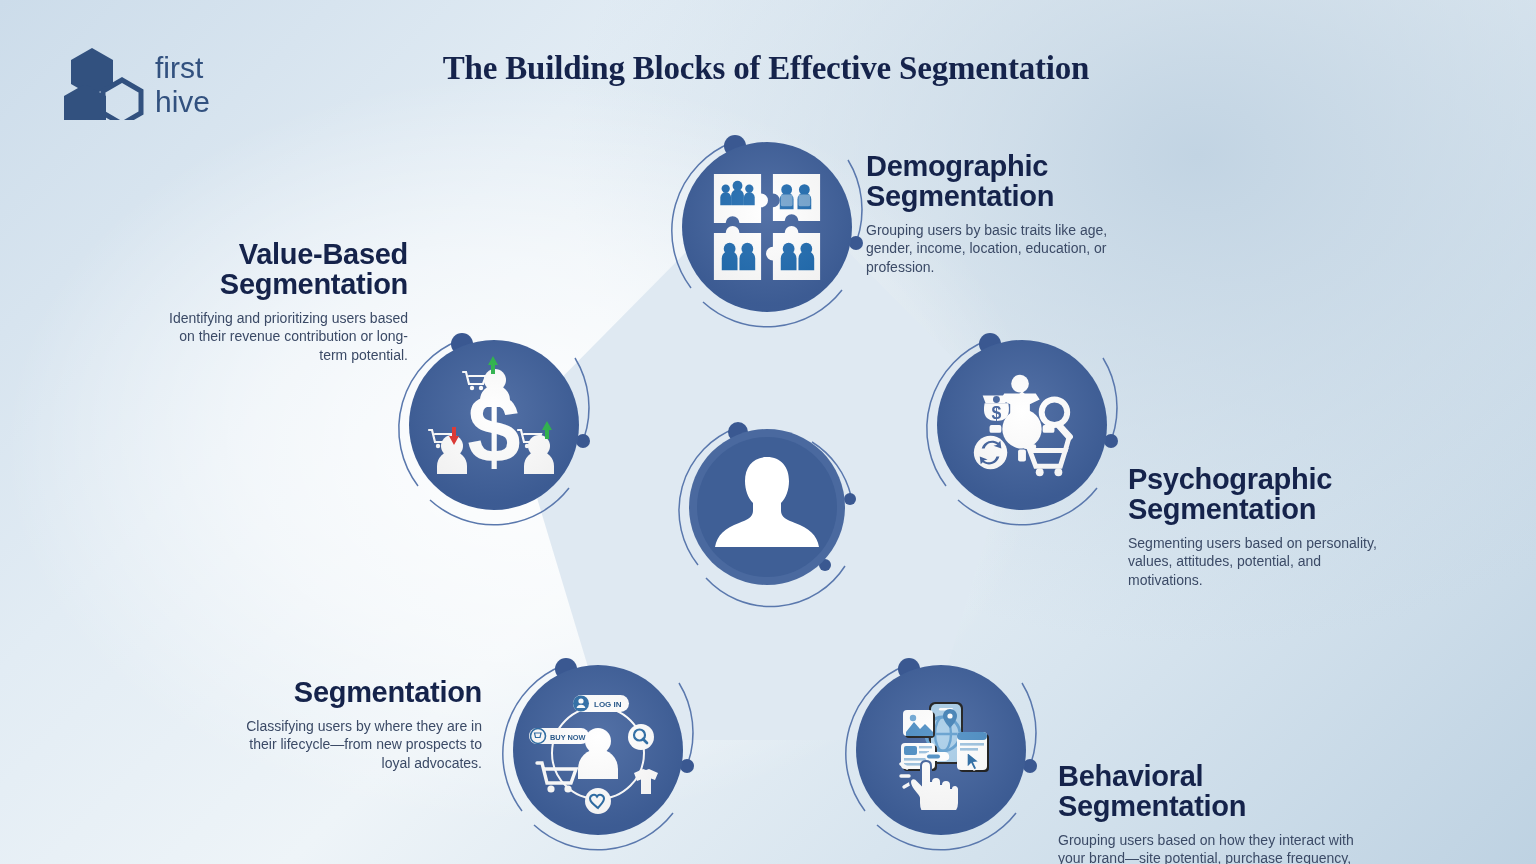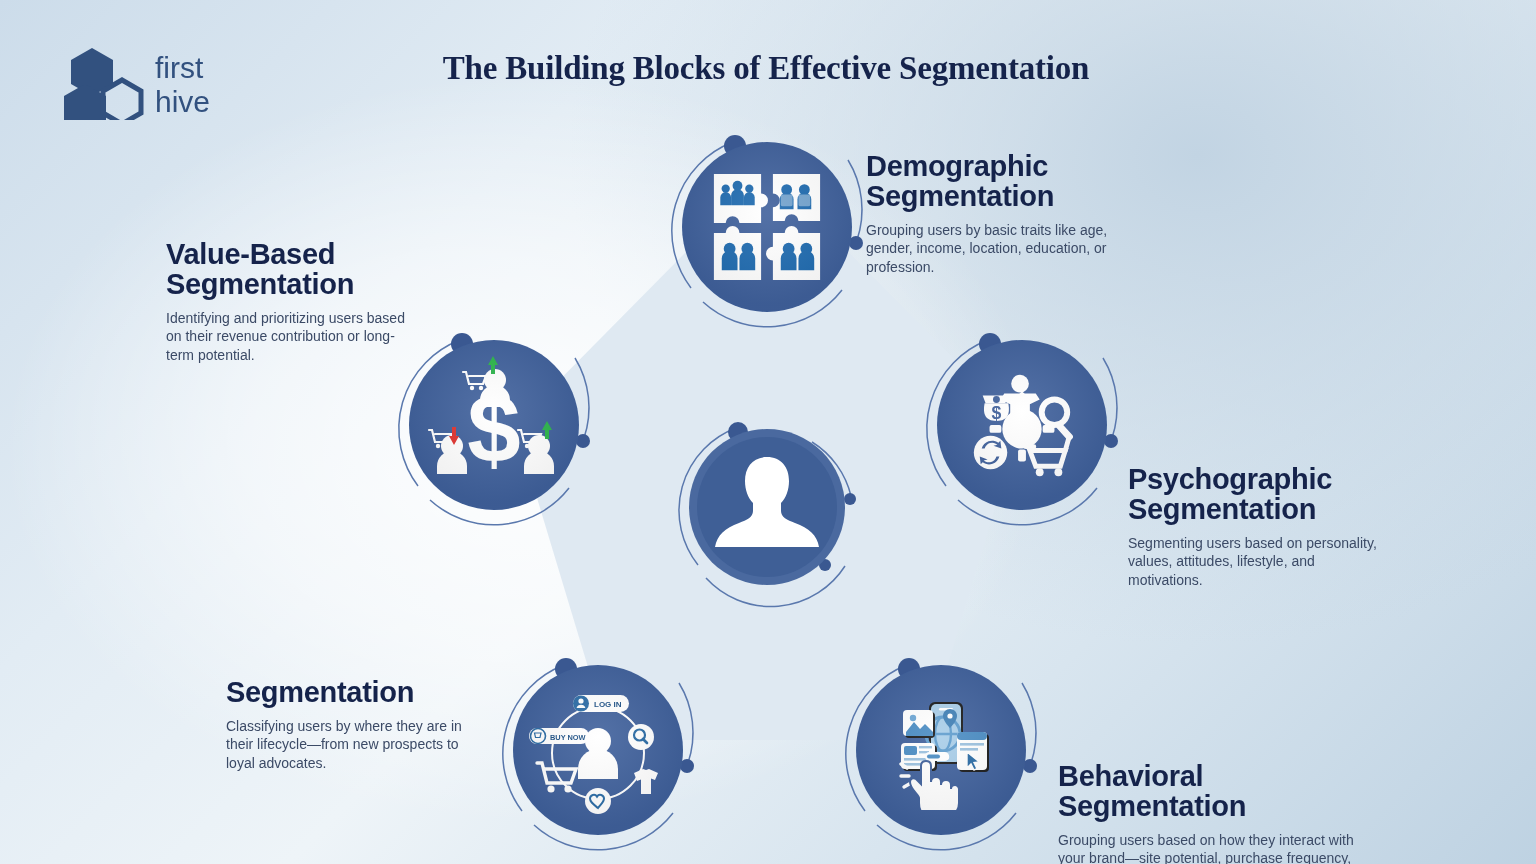--- a/index.html
+++ b/index.html
@@ -47,21 +47,21 @@
   .label-h {
     font-size:29px; font-weight:bold; line-height:1.03;
     color:#15234b; letter-spacing:-0.3px;
   }
   .label-p {
     font-size:14px; line-height:1.32; color:#3b4a66; margin-top:9px;
     font-weight:normal;
   }
   .txt { position:absolute; }
   .txt.right { text-align:left; }
-  .txt.left  { text-align:left; }
+  .txt.left  { text-align:right; }
 
   #txt-demographic { left:866px; top:152px; width:270px; }
   #txt-psychographic { left:1128px; top:465px; width:260px; }
   #txt-behavioral { left:1058px; top:716px; width:320px;margin-top:46px; }
   #txt-journey { left:226px; top:648px; width:256px; }
   #txt-value { left:166px; top:240px; width:242px; }
 
   #txt-behavioral .label-p { width:312px; }
   #txt-value .label-p { width:242px; }
 </style>
@@ -208,21 +208,21 @@
             <circle cx="97" cy="108" r="4"></circle>
         </g>
       </svg>
     </div>
   </div>
   <div class="txt right" id="txt-psychographic">
     <div class="label-h">
       <span>Psychographic</span><br>
       <span>Segmentation</span>
     </div>
-    <div class="label-p">Segmenting users based on personality, values, attitudes, lifestyle, and motivations.</div>
+    <div class="label-p">Segmenting users based on personality, values, attitudes, potential, and motivations.</div>
   </div>
 
   <div class="node" style="left:856px; top:665px; width:170px; height:170px;">
     <div class="disc inner-shade" style="left:0; top:0; width:170px; height:170px;">
       <svg width="120" height="120" viewBox="0 0 120 120">
         <g>
           <rect x="48" y="12" width="34" height="62" rx="6" fill="#1a1a1a"></rect>
           <rect x="50" y="14" width="30" height="58" rx="5" fill="#a8cde8"></rect>
           <rect x="58" y="18" width="14" height="2.4" rx="1.2" fill="#ffffff"></rect>
           <circle cx="65" cy="67" r="3.2" fill="#ffffff"></circle>

